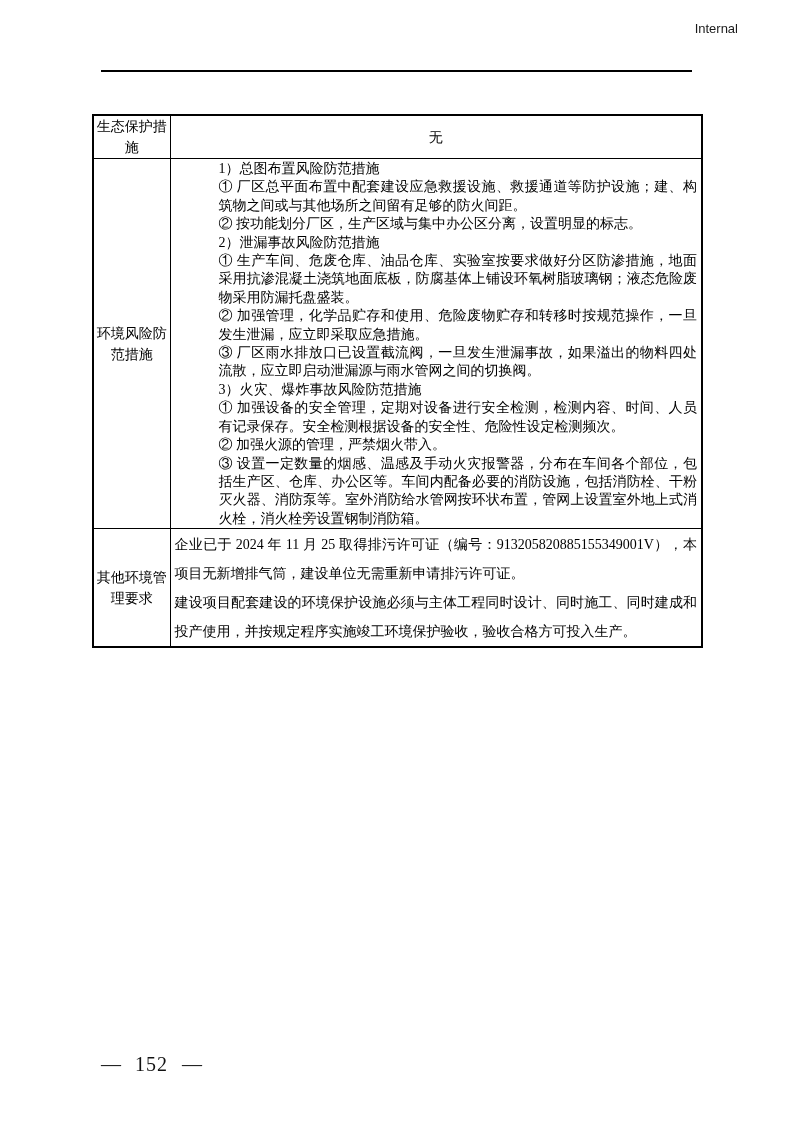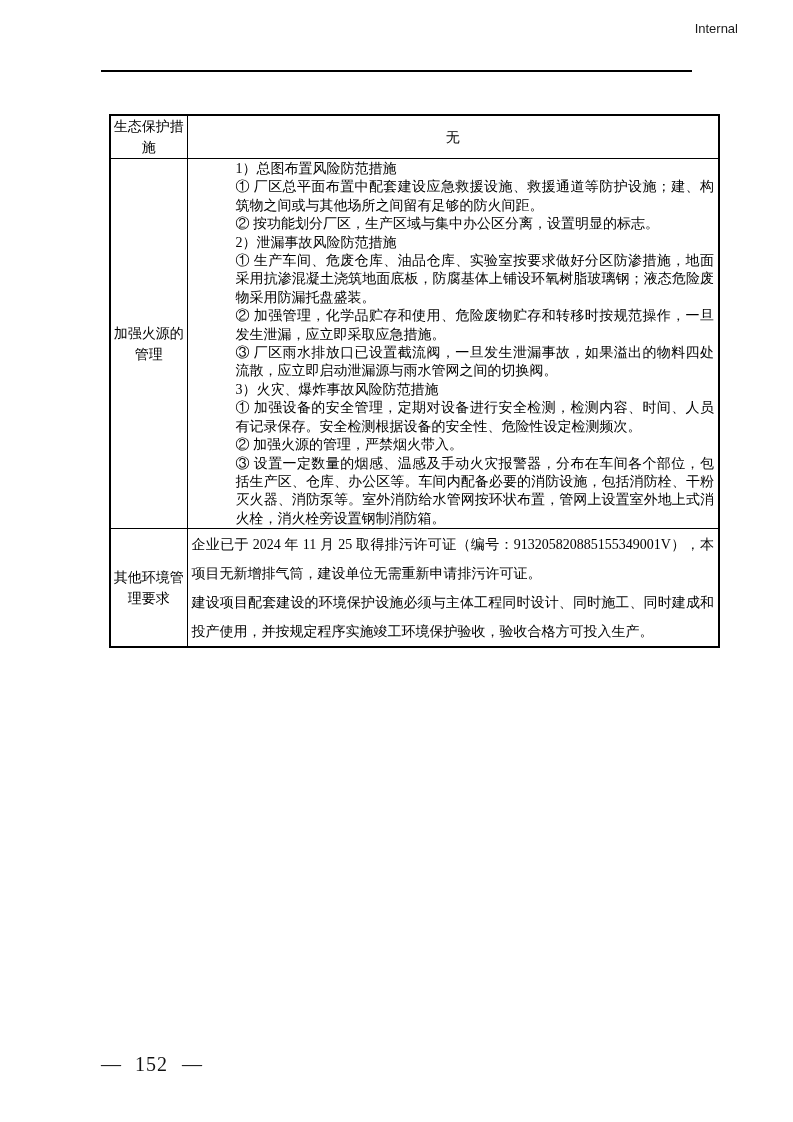--- a/index.html
+++ b/index.html
@@ -31,21 +31,20 @@
     border-top: 2px solid #000000;
   }
   table.doc-table {
     position: absolute;
     top: 114px;
     left: 92px;
     width: 611px;
     border-collapse: collapse;
     table-layout: fixed;
     border: 2px solid #000000;
-    margin-left: 17px;
   }
   col.label-col { width: 77px; }
   td {
     border: 1px solid #000000;
     font-size: 14px;
     vertical-align: middle;
   }
   td.label-cell {
     text-align: center;
     line-height: 21px;
@@ -89,21 +88,21 @@
     <colgroup>
       <col class="label-col">
       <col>
     </colgroup>
     <tbody>
       <tr class="row-eco">
         <td class="label-cell">生态保护措施</td>
         <td class="content-cell content-center">无</td>
       </tr>
       <tr class="row-risk">
-        <td class="label-cell">加强火源的管理</td>
+        <td class="label-cell">环境风险防范措施</td>
         <td class="content-cell">
             <div class="para">1）总图布置风险防范措施</div>
             <div class="para">① 厂区总平面布置中配套建设应急救援设施、救援通道等防护设施；建、构筑物之间或与其他场所之间留有足够的防火间距。</div>
             <div class="para">② 按功能划分厂区，生产区域与集中办公区分离，设置明显的标志。</div>
             <div class="para">2）泄漏事故风险防范措施</div>
             <div class="para">① 生产车间、危废仓库、油品仓库、实验室按要求做好分区防渗措施，地面采用抗渗混凝土浇筑地面底板，防腐基体上铺设环氧树脂玻璃钢；液态危险废物采用防漏托盘盛装。</div>
             <div class="para">② 加强管理，化学品贮存和使用、危险废物贮存和转移时按规范操作，一旦发生泄漏，应立即采取应急措施。</div>
             <div class="para">③ 厂区雨水排放口已设置截流阀，一旦发生泄漏事故，如果溢出的物料四处流散，应立即启动泄漏源与雨水管网之间的切换阀。</div>
             <div class="para">3）火灾、爆炸事故风险防范措施</div>
             <div class="para">① 加强设备的安全管理，定期对设备进行安全检测，检测内容、时间、人员有记录保存。安全检测根据设备的安全性、危险性设定检测频次。</div>

